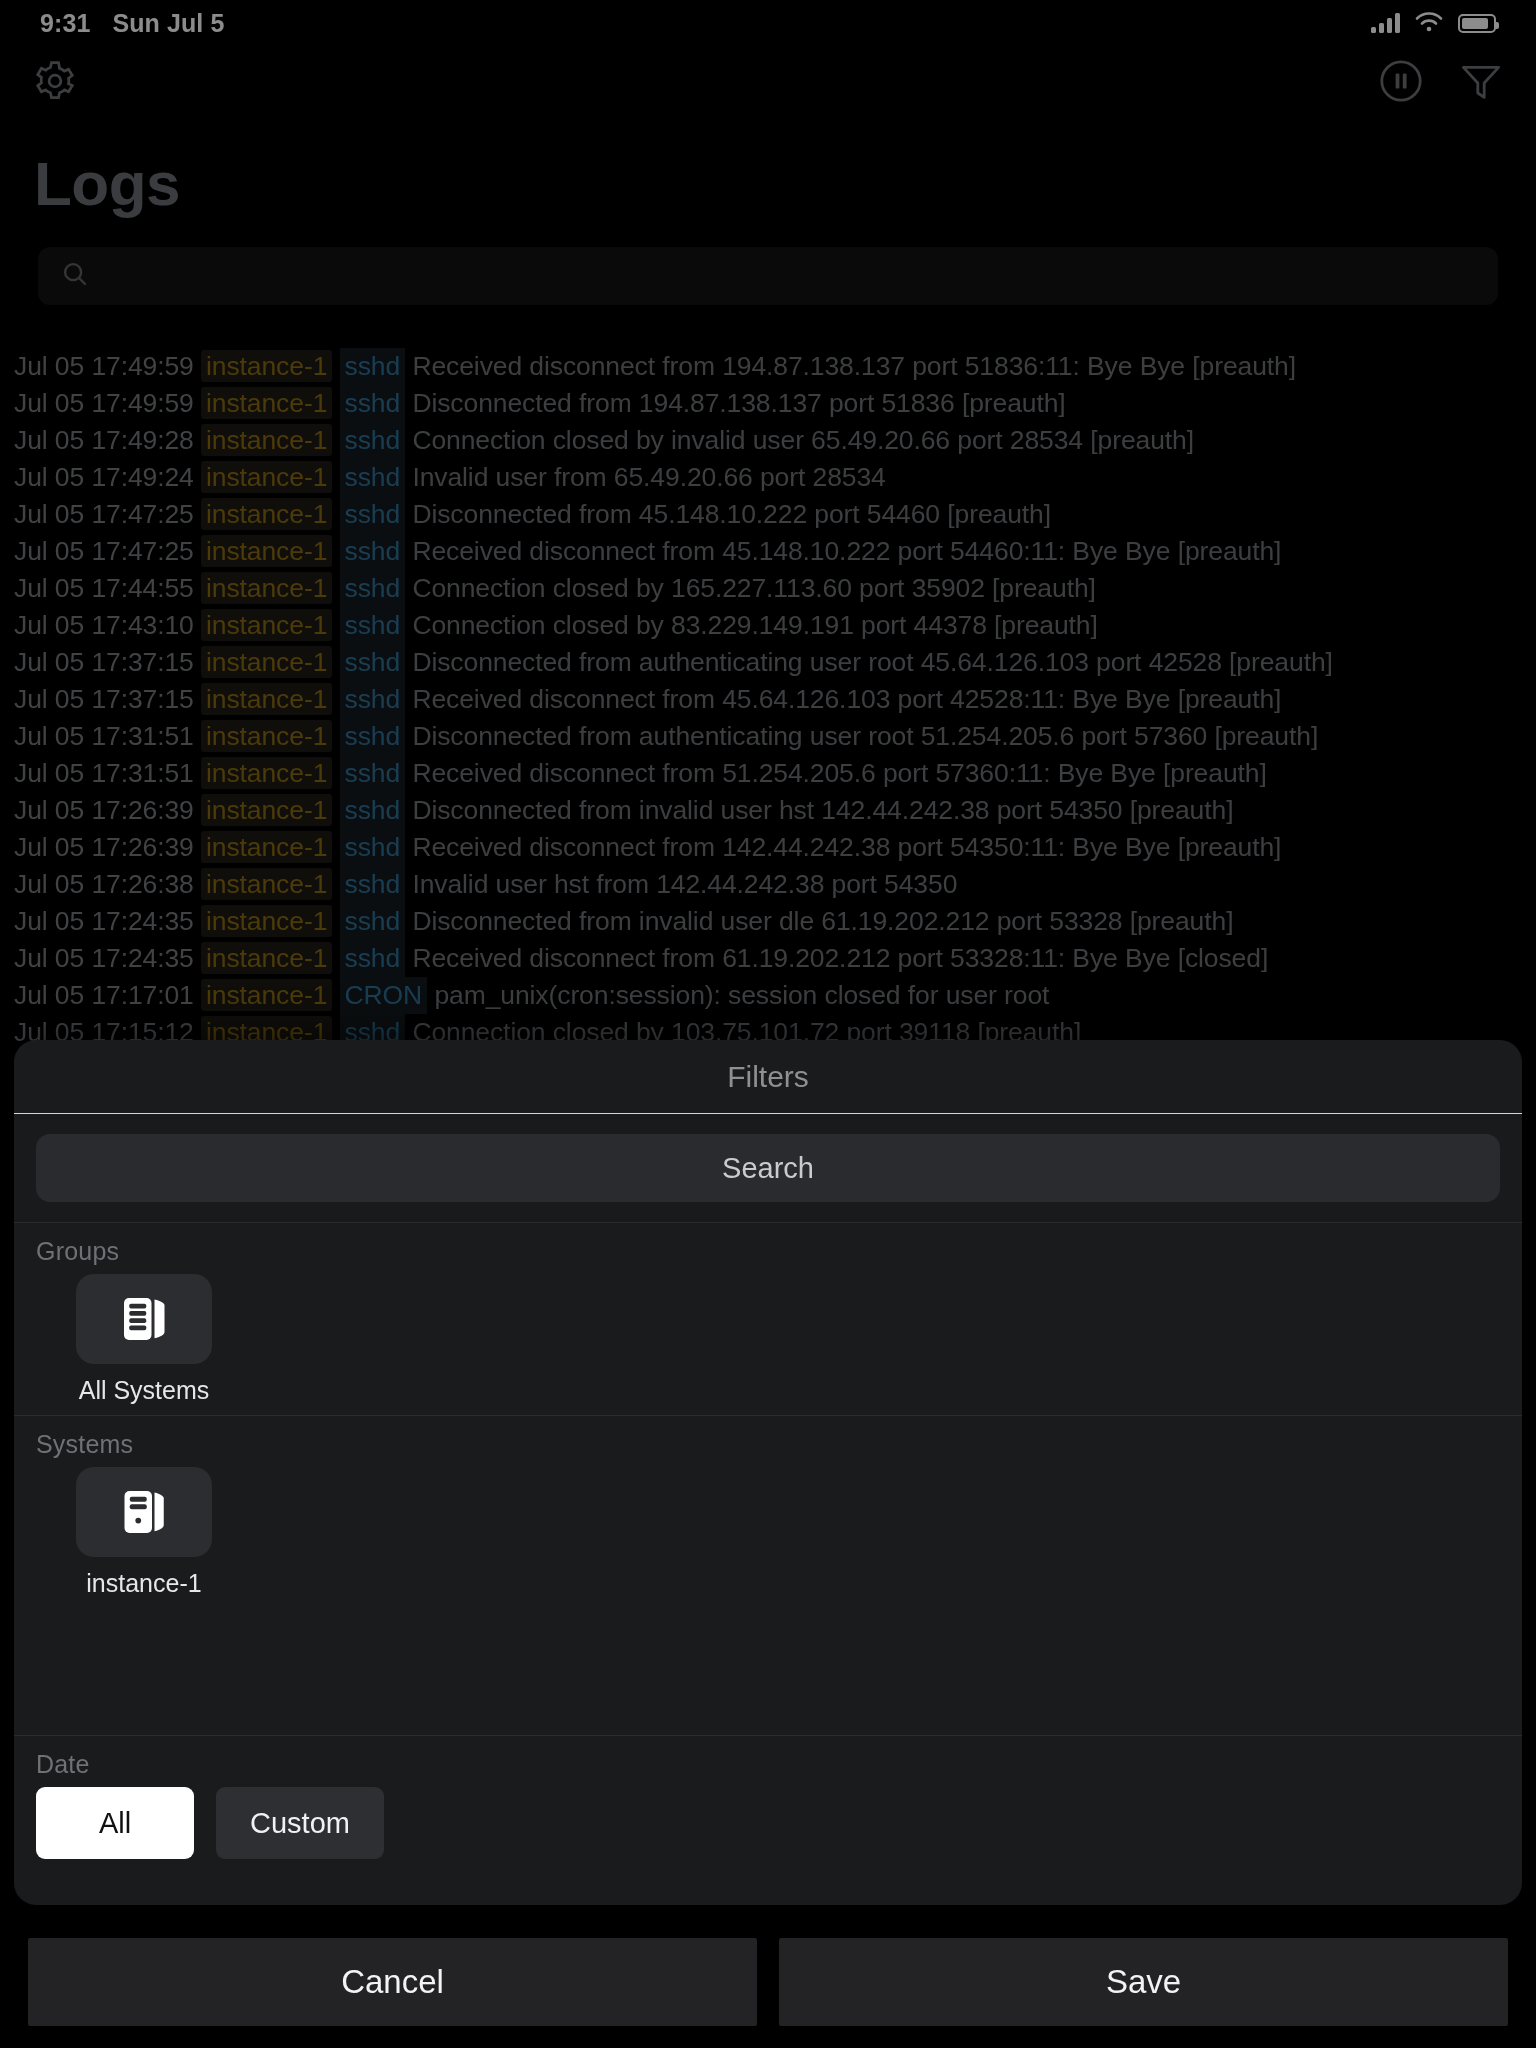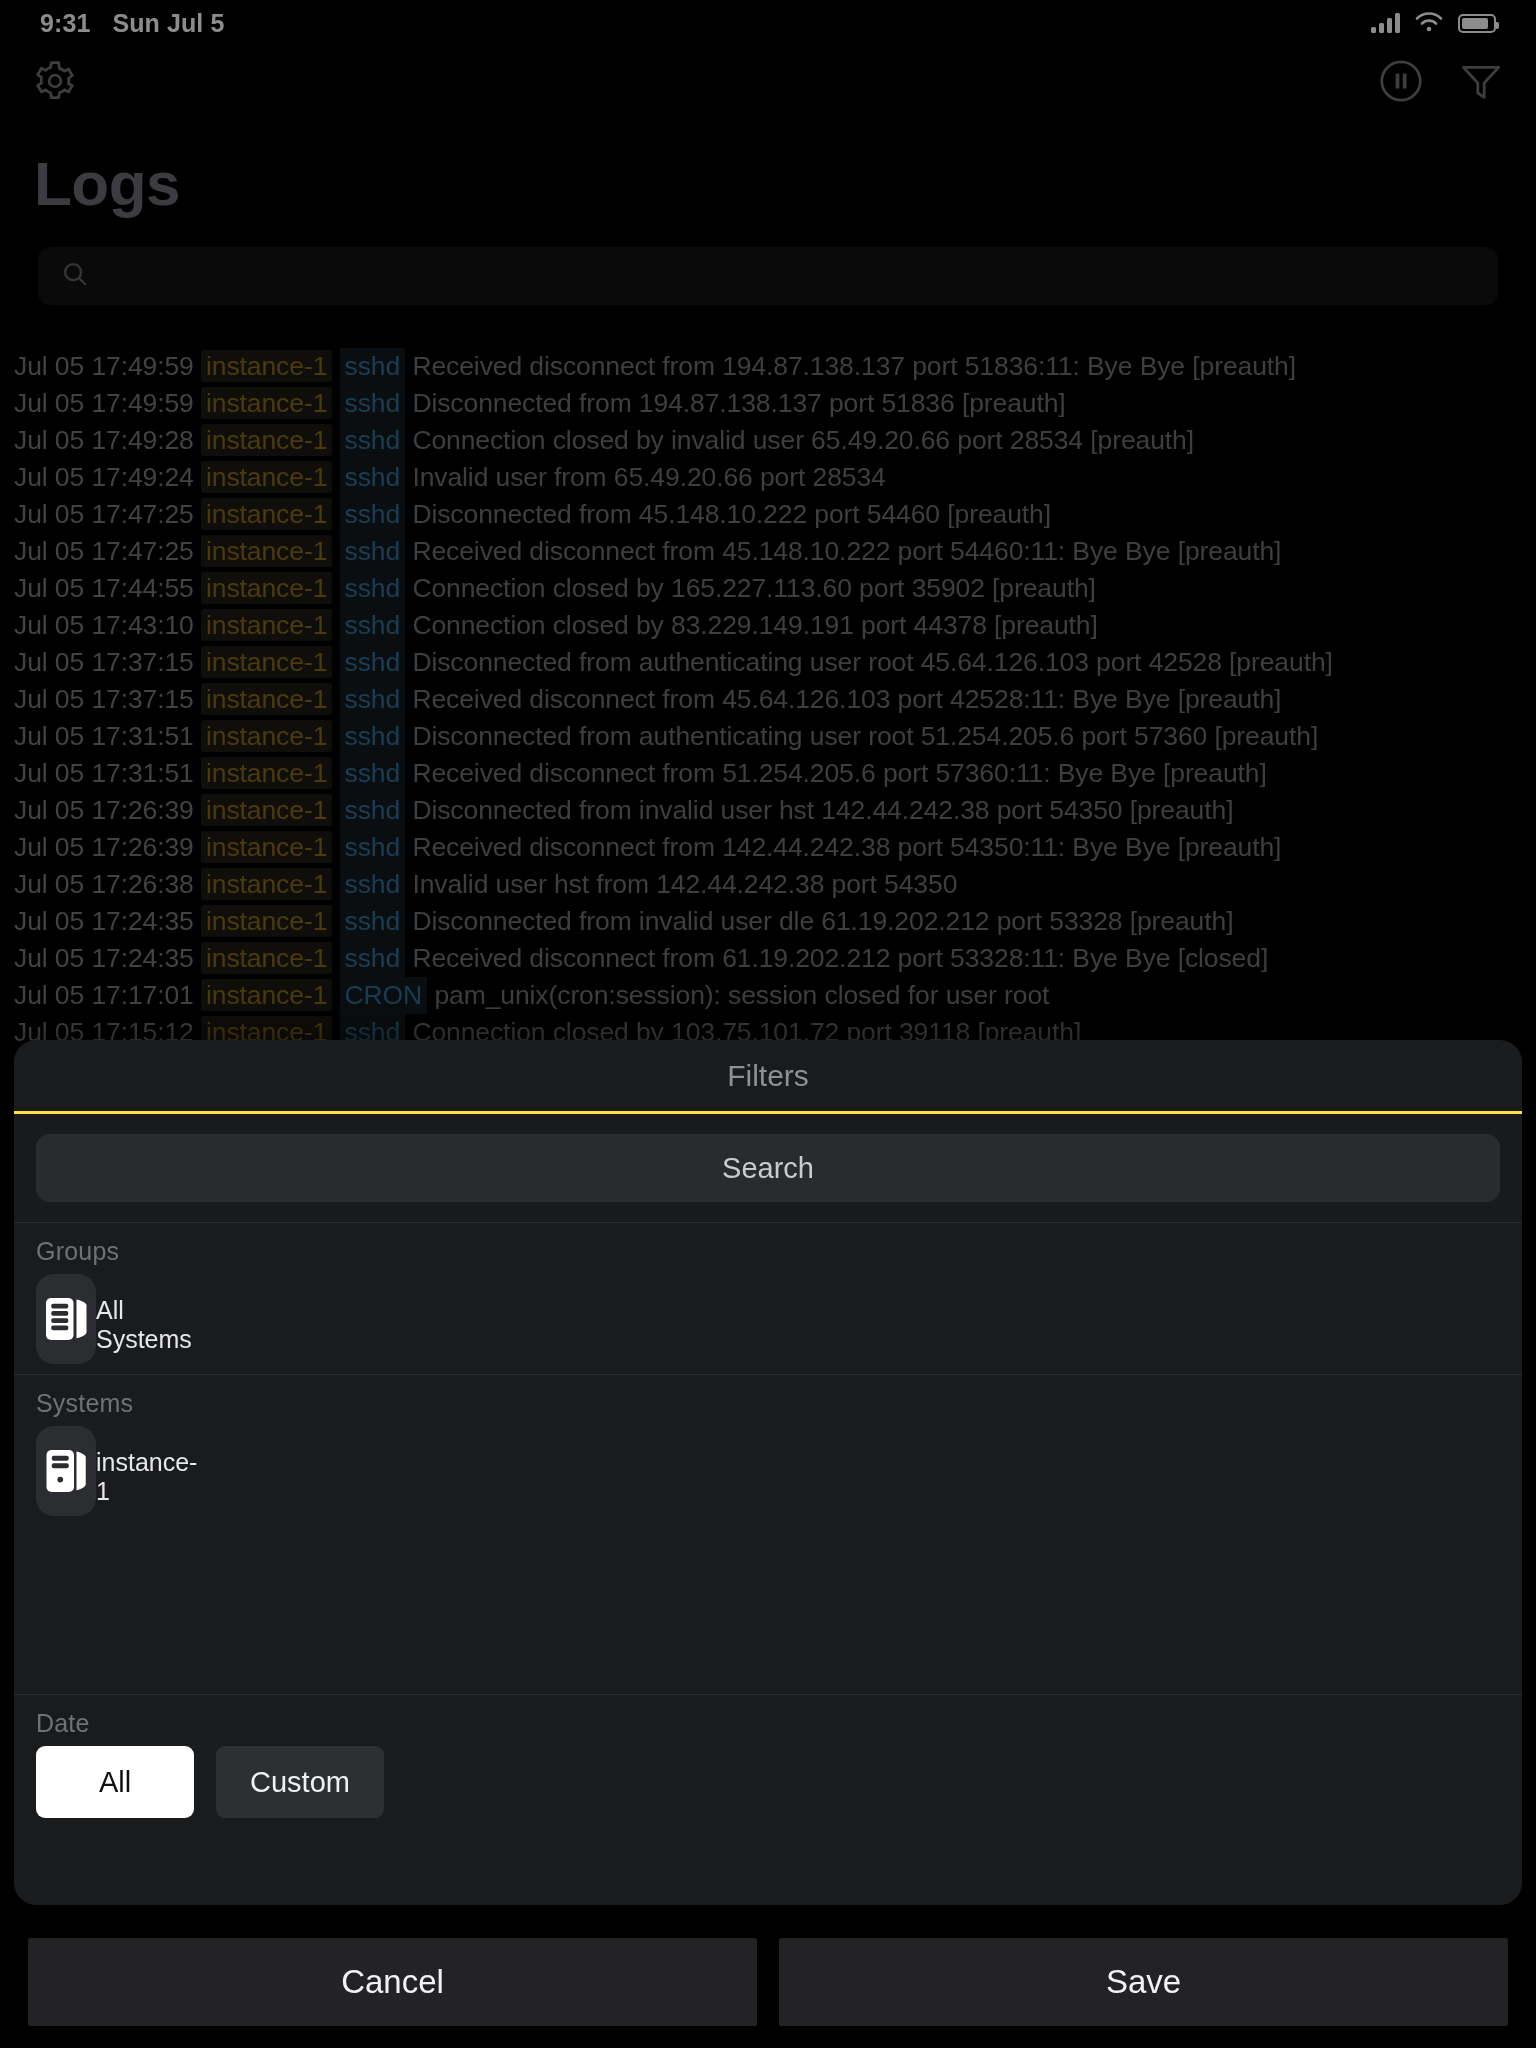--- a/index.html
+++ b/index.html
@@ -51,28 +51,28 @@
   .logline .msg { color:#6f7276; }
 
   
   .dimmer { position:absolute; inset:0; background:rgba(0,0,0,0.45); }
 
   
   .sheet { position:absolute; left:14px; top:1040px; width:1508px; height:865px;
     background:#1a1b1d; border-radius:22px; overflow:hidden;
     box-shadow:0 -4px 40px rgba(0,0,0,.6); }
   .sheet-header { height:74px; display:flex; align-items:center; justify-content:center;
-    color:#8e9094; font-size:30px; border-bottom:3px solid #fde047; }
+    color:#8e9094; font-size:30px; border-bottom:1px solid #fde047; }
   .sheet-searchwrap { padding:20px 22px; border-bottom:1px solid #2a2b2e; background:#191a1c;}
   .sheet-search { height:68px; background:#2a2b2e; border-radius:14px;
     display:flex; align-items:center; justify-content:center; color:#c9cbce; font-size:29px;}
   .section { padding:14px 22px 10px 22px; border-bottom:1px solid #2a2b2e; }
   .section-label { color:#6e7176; font-size:25px; margin-bottom:8px; letter-spacing:.2px;}
   .tiles { display:flex; gap:18px; }
-  .tile { display:flex; align-items:center; width:136px; }
+  .tile { display:flex; flex-direction:column; align-items:center; width:136px;margin-left:40px; }
   .tile-box { width:136px; height:90px; background:#2c2d30; border-radius:18px;
     display:flex; align-items:center; justify-content:center; }
   .tile-label { margin-top:12px; color:#e6e7e9; font-size:25px; }
   .systems-section { min-height:320px; }
   .date-section { border-bottom:none; padding-bottom:26px; }
   .chips { display:flex; gap:22px; margin-top:6px; }
   .chip { height:72px; min-width:158px; padding:0 34px; border-radius:9px;
     display:flex; align-items:center; justify-content:center; font-size:29px; }
   .chip.on { background:#fff; color:#111; }
   .chip.off { background:#2e2f32; color:#f0f1f2; }

